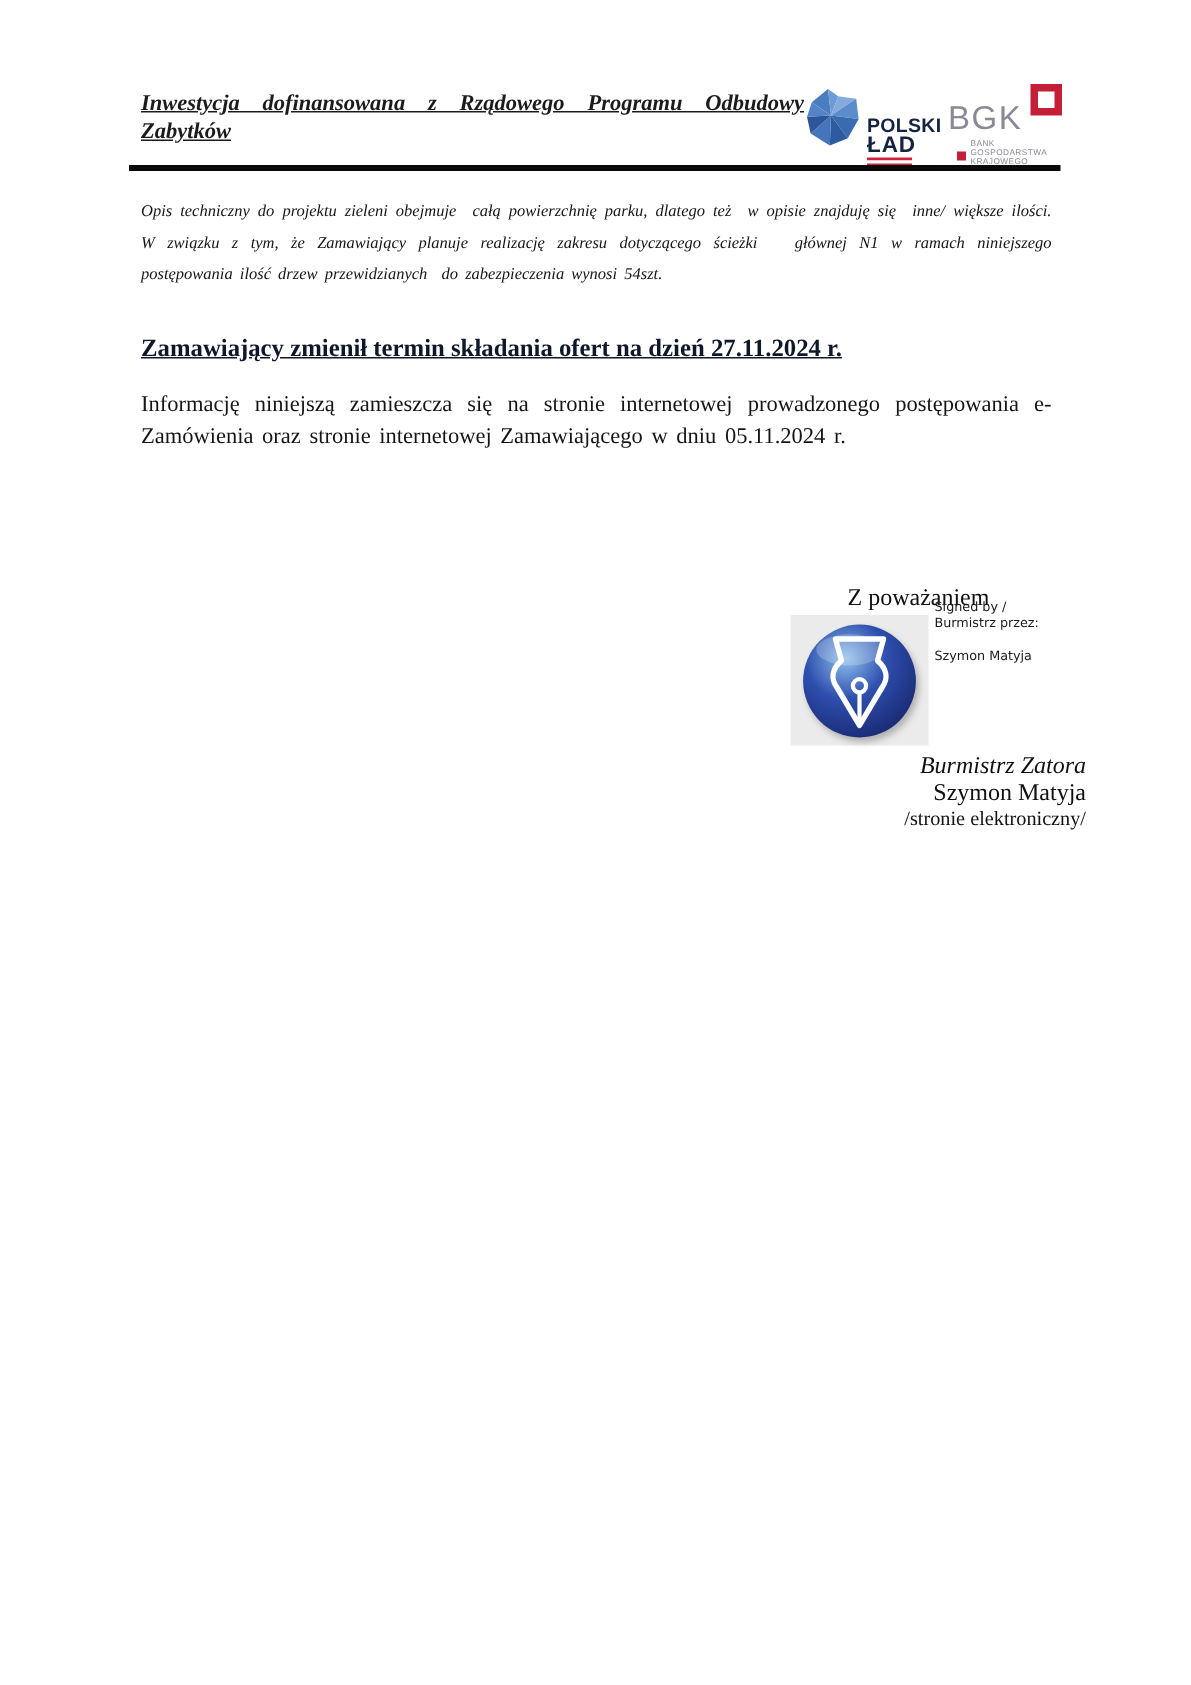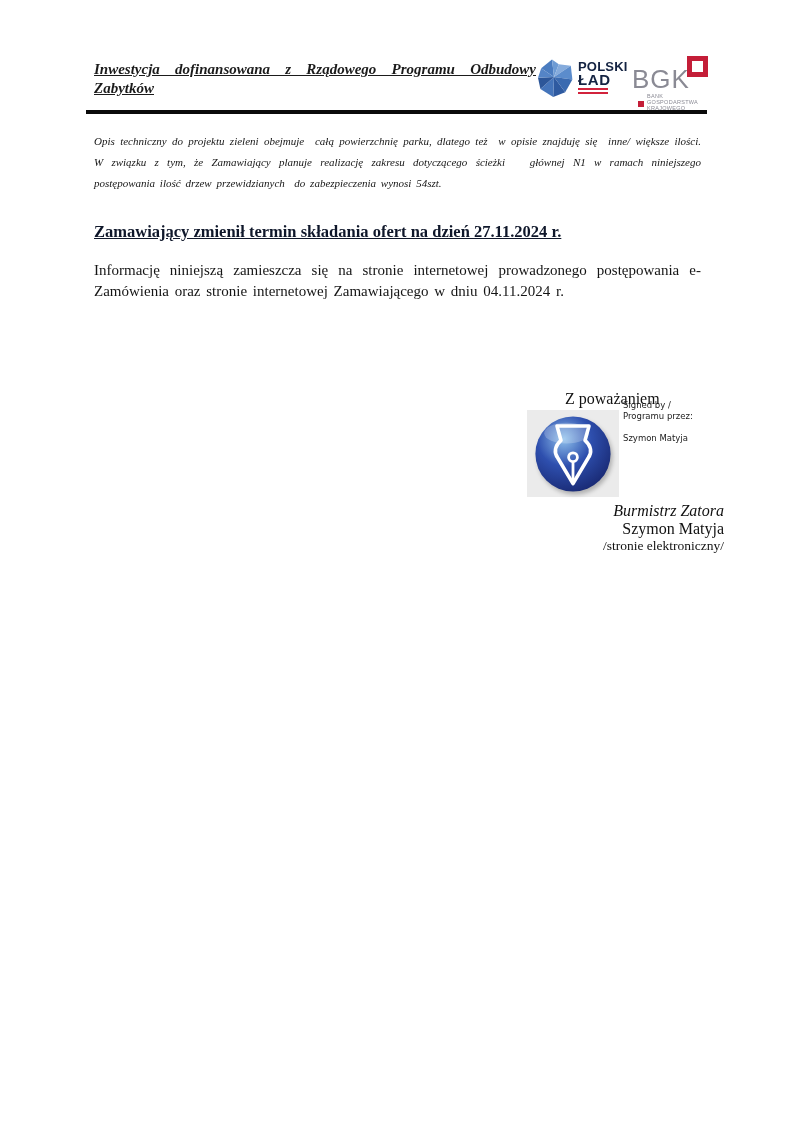--- a/index.html
+++ b/index.html
@@ -16,31 +16,31 @@
   
   .funding-note {
     position: absolute; left: 94px; top: 60px; width: 442px;
     font-size: 15px; font-weight: bold; font-style: italic;
     text-decoration: underline;
     text-align: justify; line-height: 19px;
     color: #1b1b1b;
   }
   .logo-pl { position: absolute; left: 534px; top: 57px; width: 84px; height: 46px; display: flex; align-items: flex-start; }
   .logo-pl svg { display: block; }
-  .logo-pl-text { margin-left: 4px; margin-top: 3px; font-family: "Liberation Sans", sans-serif; font-weight: bold; color: #142342; }
+  .logo-pl-text { margin-left: 4px; margin-top: 20px; font-family: "Liberation Sans", sans-serif; font-weight: bold; color: #142342; }
   .logo-pl-l1 { font-size: 13px; line-height: 13px; letter-spacing: 0.2px; }
   .logo-pl-l2 { font-size: 15px; line-height: 13px; letter-spacing: 0.6px; }
   .logo-pl-stripes { width: 30px; margin-top: 2px; }
   .logo-pl-stripes .r { height: 2px; background: #d2233c; }
   .logo-pl-stripes .w { height: 2px; background: #ffffff; }
 
   .logo-bgk { position: absolute; left: 629px; top: 56px; width: 86px; height: 54px; font-family: "Liberation Sans", sans-serif; }
   .bgk-abbr {
     position: absolute; left: 3px; top: 12px;
-    font-size: 26px; line-height: 22px; letter-spacing: 1px;
+    font-size: 22px; line-height: 22px; letter-spacing: 1px;
     color: #8a8a94; font-weight: 500;
   }
   .bgk-square { position: absolute; left: 58px; top: 0px; width: 21px; height: 21px; border: 5px solid #c41e38; background: #ffffff; }
   .bgk-sub { position: absolute; left: 18px; top: 37px; font-size: 5.5px; line-height: 6px; letter-spacing: 0.3px; color: #8a8a94; text-transform: uppercase; }
   .bgk-dot { position: absolute; left: 9px; top: 45px; width: 6px; height: 6px; background: #c41e38; }
 
   .header-rule { position: absolute; left: 86px; top: 110px; width: 621px; height: 4px; background: #0a0a0a; }
 
   
   .para-1 {
@@ -123,21 +123,21 @@
       <div>BANK GOSPODARSTWA</div>
       <div>KRAJOWEGO</div>
     </div>
     <div class="bgk-dot"></div>
   </div>
 
   <div class="header-rule"></div>
 
   <div class="para-1">Opis techniczny do projektu zieleni obejmuje  całą powierzchnię parku, dlatego też  w opisie znajduję się  inne/ większe ilości. W związku z tym, że Zamawiający planuje realizację zakresu dotyczącego ścieżki   głównej N1 w ramach niniejszego postępowania ilość drzew przewidzianych  do zabezpieczenia wynosi 54szt.</div>
   <div class="heading">Zamawiający zmienił termin składania ofert na dzień 27.11.2024 r.</div>
-  <div class="para-2">Informację niniejszą zamieszcza się na stronie internetowej prowadzonego postępowania e-Zamówienia oraz stronie internetowej Zamawiającego w dniu 04.11.2024 r.</div>
+  <div class="para-2">Informację niniejszą zamieszcza się na stronie internetowej prowadzonego postępowania e-Zamówienia oraz stronie internetowej Zamawiającego w dniu 05.11.2024 r.</div>
 
   <div class="closing">Z poważaniem</div>
 
   <div class="stamp-bg">
     <span>
       <svg width="80" height="80" viewBox="0 0 100 100">
         <defs>
           <radialGradient id="stampGrad" cx="38%" cy="30%" r="80%">
             <stop offset="0%" stop-color="#8ec0ec"></stop>
             <stop offset="45%" stop-color="#2e4fae"></stop>
@@ -149,21 +149,21 @@
         <path d="M 30 15 L 70 15 L 65 33 C 73 40 74 48 69 55 L 50 87 L 31 55 C 26 48 27 40 35 33 Z" fill="none" stroke="#ffffff" stroke-width="4.5" stroke-linejoin="round"></path>
         <circle cx="50" cy="54" r="5.5" fill="none" stroke="#ffffff" stroke-width="3.5"></circle>
         <line x1="50" y1="60" x2="50" y2="83" stroke="#ffffff" stroke-width="3.5"></line>
       </svg>
     </span>
   </div>
 
   <div class="stamp-meta">
     <div class="grp">
       <div>Signed by /</div>
-      <div>Programu przez:</div>
+      <div>Burmistrz przez:</div>
     </div>
     <div class="grp">
       <div>Szymon Matyja</div>
     </div>
   </div>
 
   <div class="sig-lines">
     <div class="sig-title">Burmistrz Zatora</div>
     <div class="sig-name">Szymon Matyja</div>
     <div class="sig-note">/stronie elektroniczny/</div>

